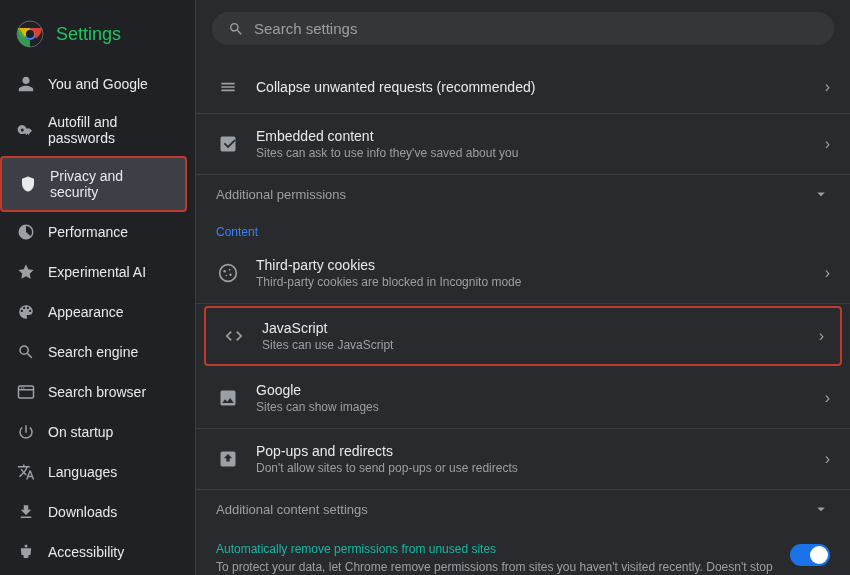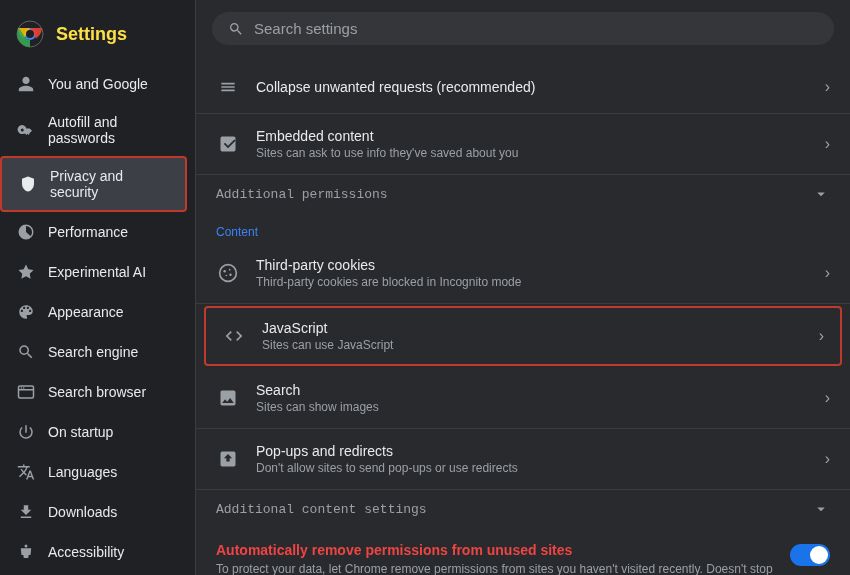--- a/index.html
+++ b/index.html
@@ -31,22 +31,22 @@
       gap: 12px;
       padding: 12px 16px 16px;
     }
     .chrome-logo {
       width: 28px;
       height: 28px;
       flex-shrink: 0;
     }
     .sidebar-title {
       font-size: 18px;
-      font-weight: 700;
-      color: #fde047;
+      font-weight: 400;
+      color: #22c55e;
     }
     .sidebar-item {
       display: flex;
       align-items: center;
       gap: 12px;
       padding: 10px 16px;
       cursor: pointer;
       border-radius: 0 24px 24px 0;
       margin-right: 8px;
       color: #e8eaed;
@@ -107,21 +107,20 @@
 
     
     .section-header {
       display: flex;
       align-items: center;
       justify-content: space-between;
       padding: 10px 20px;
       color: #9aa0a6;
       font-size: 13px;
       cursor: pointer;
-      font-family: Liberation Mono, monospace;
     }
     .setting-row {
       display: flex;
       align-items: center;
       padding: 14px 20px;
       border-bottom: 1px solid #3c3c3c;
       cursor: pointer;
       gap: 16px;
       transition: background 0.15s;
     }
@@ -167,23 +166,22 @@
     .toggle-container {
       display: flex;
       align-items: flex-start;
       padding: 14px 20px;
       gap: 16px;
     }
     .toggle-text {
       flex: 1;
     }
     .toggle-title {
-      font-size: 14px;
-      color: #ef4444;
-      font-weight: bold;
+      font-size: 12px;
+      color: #14b8a6;
     }
     .toggle-subtitle {
       font-size: 12px;
       color: #9aa0a6;
       margin-top: 3px;
       line-height: 1.4;
     }
     .toggle {
       width: 40px;
       height: 22px;
@@ -416,21 +414,21 @@
     <span class="chevron">›</span>
   </div>
 
   <div class="setting-row">
     <span class="row-icon">
       <svg width="20" height="20" viewBox="0 0 24 24" fill="currentColor">
           <path d="M21 19V5c0-1.1-.9-2-2-2H5c-1.1 0-2 .9-2 2v14c0 1.1.9 2 2 2h14c1.1 0 2-.9 2-2zM8.5 13.5l2.5 3.01L14.5 12l4.5 6H5l3.5-4.5z"></path>
         </svg>
     </span>
     <div class="row-text">
-      <div class="row-title">Search</div>
+      <div class="row-title">Google</div>
       <div class="row-subtitle">Sites can show images</div>
     </div>
     <span class="chevron">›</span>
   </div>
 
   <div class="setting-row">
     <span class="row-icon">
       <svg width="20" height="20" viewBox="0 0 24 24" fill="currentColor">
           <path d="M19 3H5a2 2 0 0 0-2 2v14a2 2 0 0 0 2 2h14a2 2 0 0 0 2-2V5a2 2 0 0 0-2-2zm-7 3l5 5h-3v4h-4v-4H7l5-5z"></path>
         </svg>

